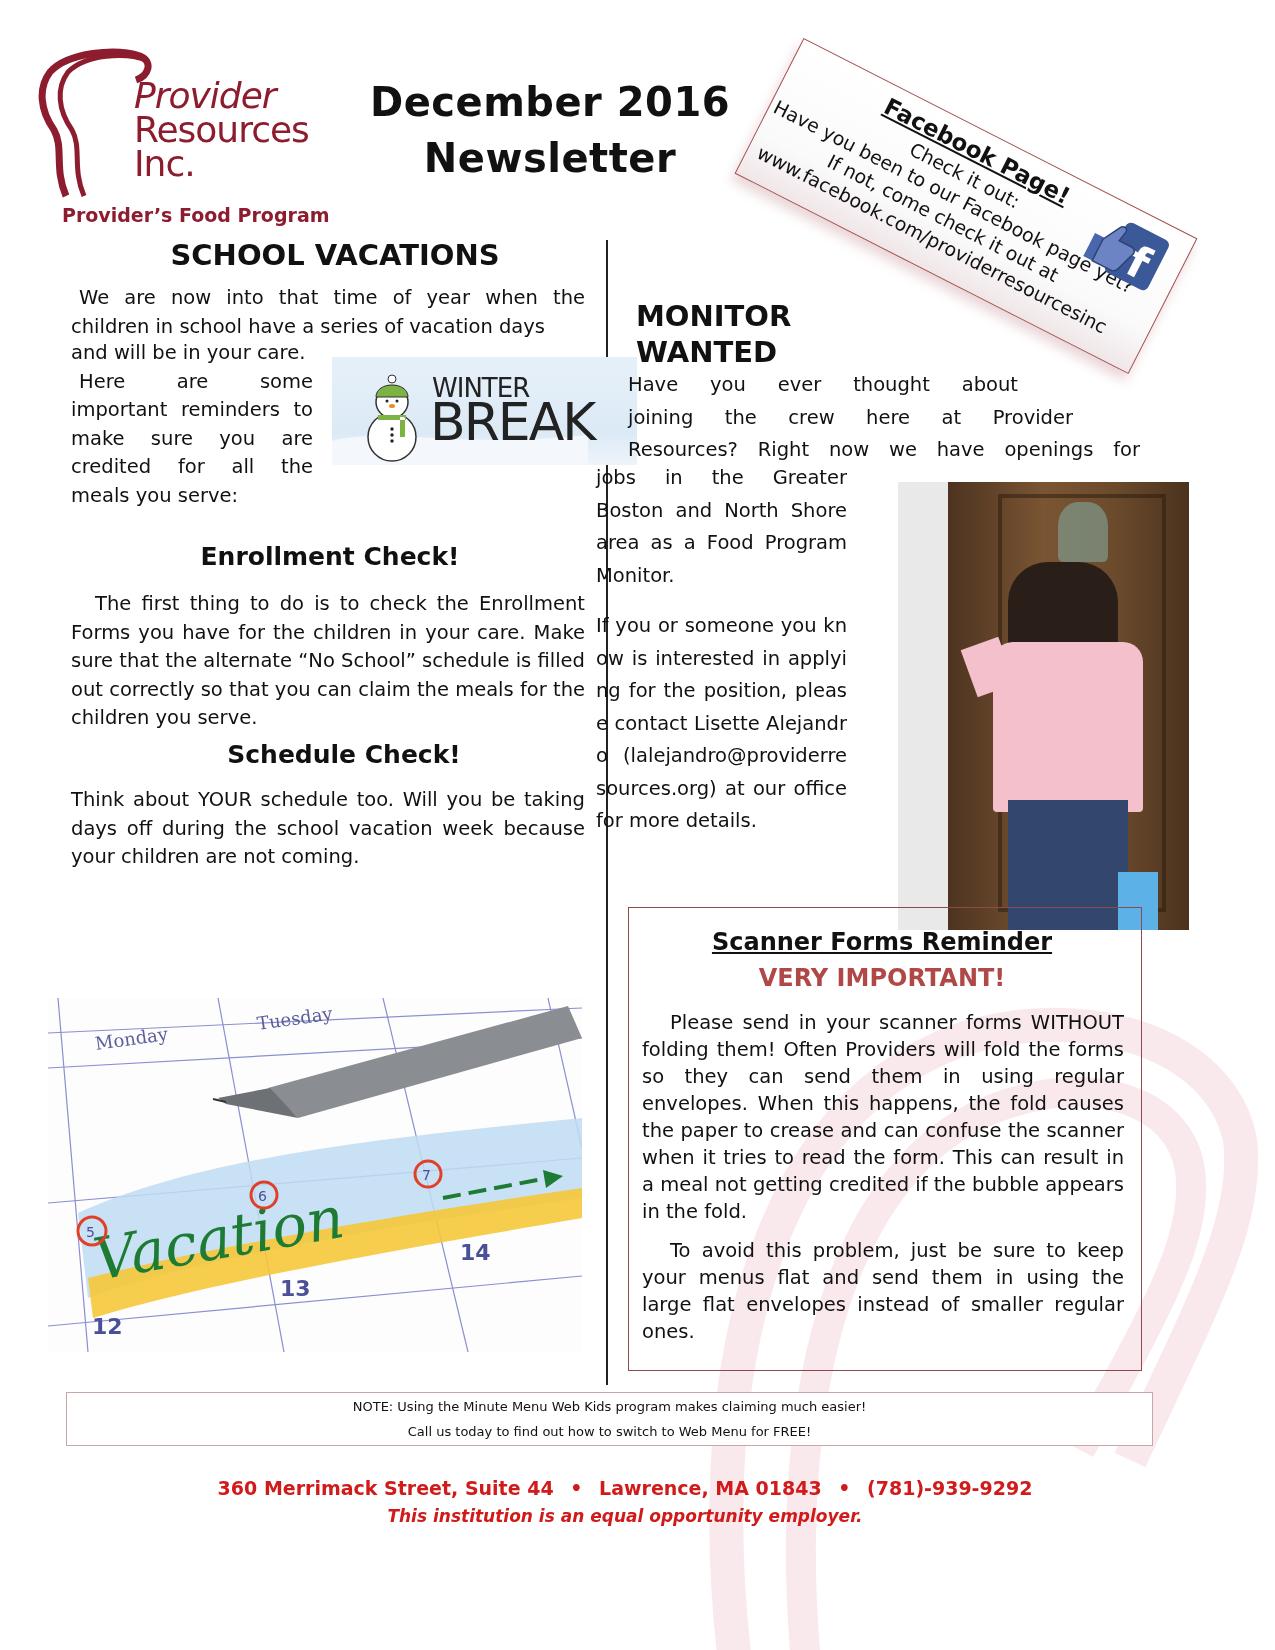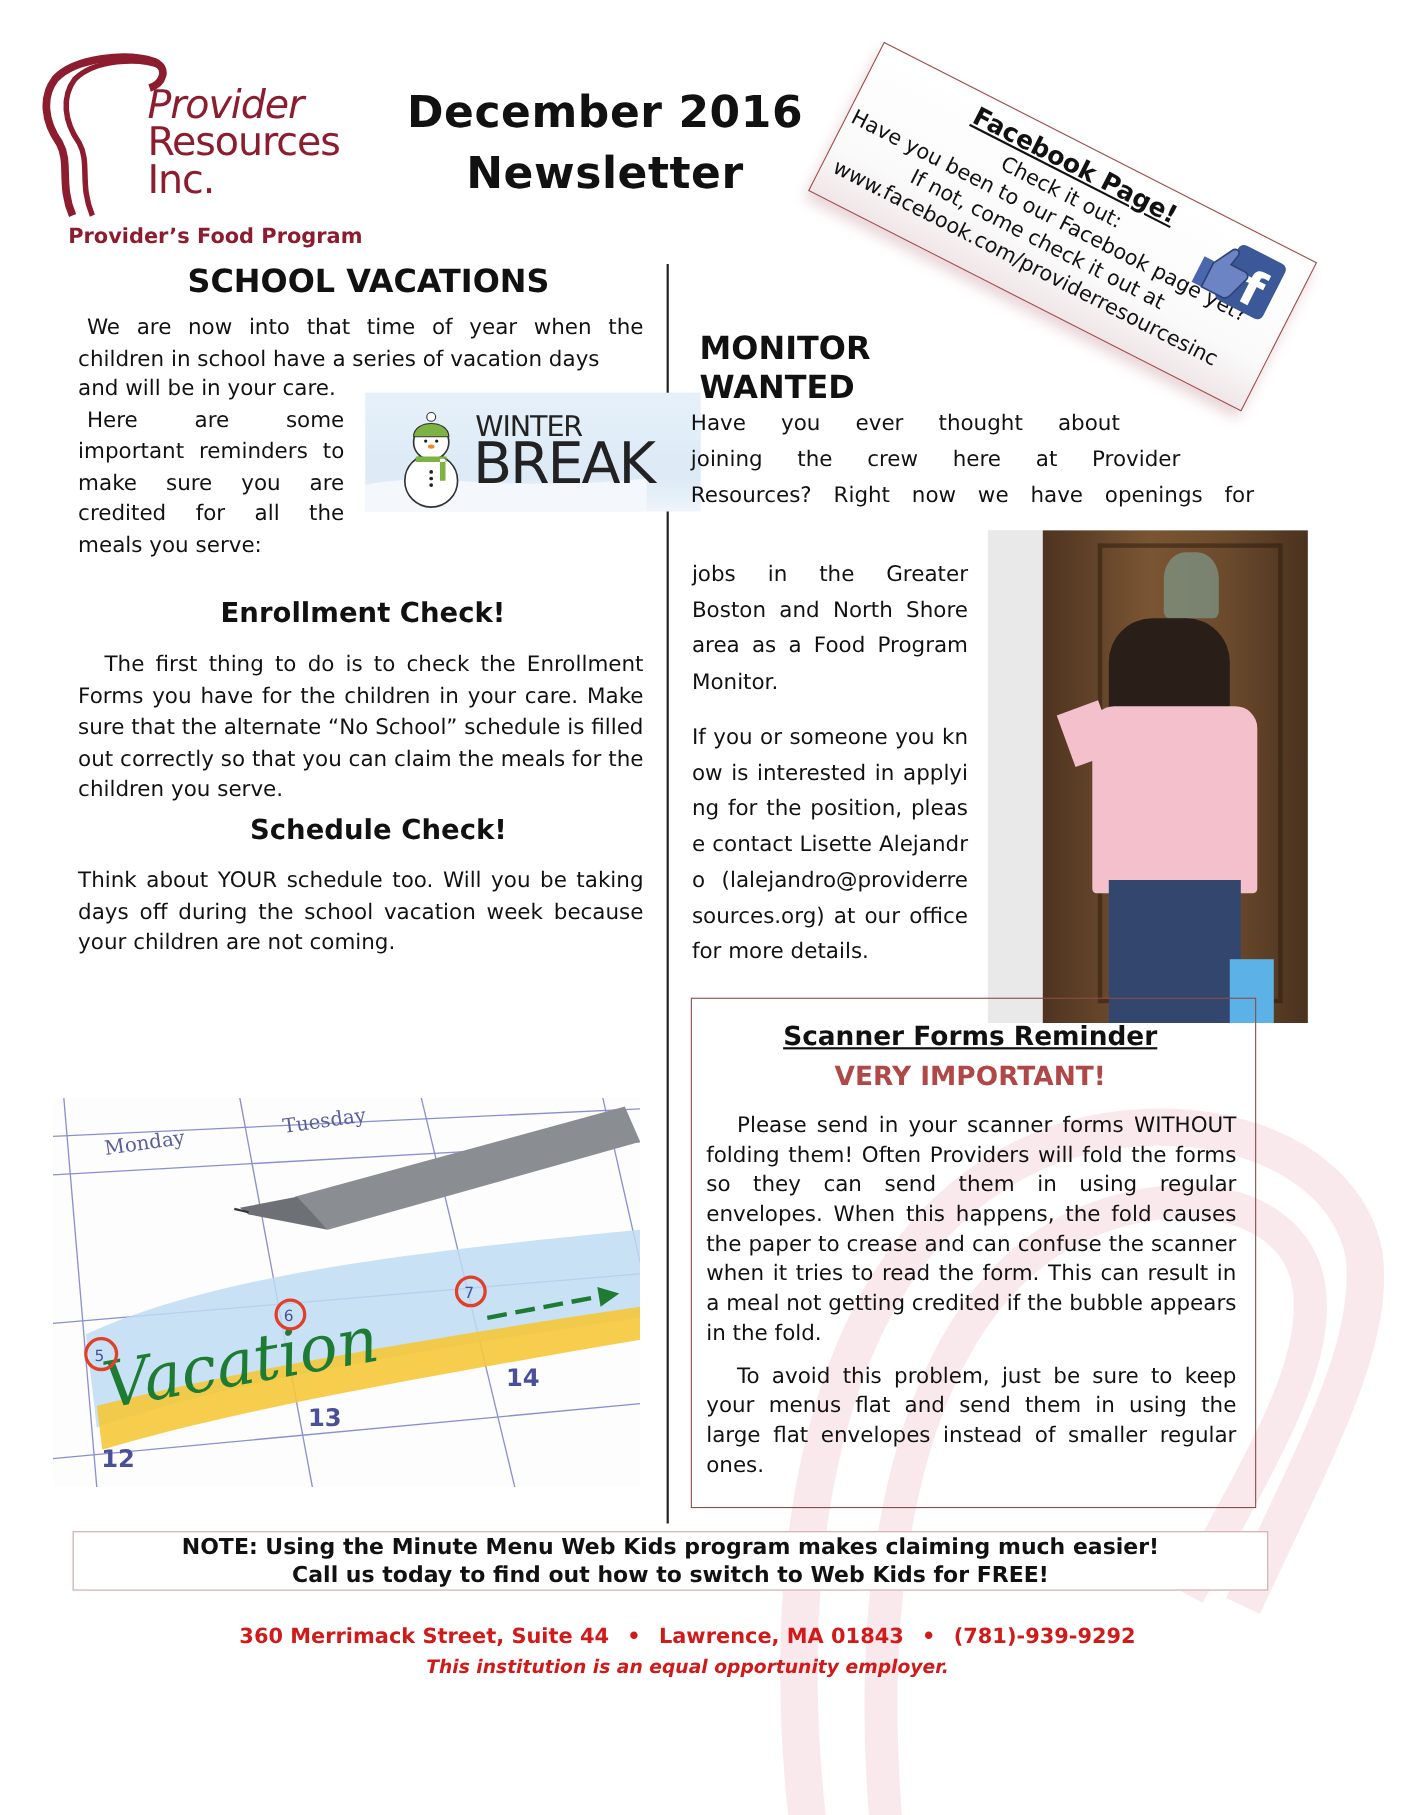--- a/index.html
+++ b/index.html
@@ -143,21 +143,21 @@
 <div class="abs" style="left:636px; top:298px; font-weight:bold; font-size:29px; line-height:36px;">
   <div>MONITOR</div>
   <div>WANTED</div>
 </div>
 
 <div class="abs mbody" style="left:628px; top:369px; width:512px;">
   <div style="width:390px; text-align:justify; text-align-last:justify;">Have you ever thought about</div>
   <div style="width:445px; text-align:justify; text-align-last:justify;">joining the crew here at Provider</div>
   <div style="text-align:justify; text-align-last:justify;">Resources? Right now we have openings for</div>
 </div>
-<div class="abs mbody" style="left:629px; top:462px; width:251px;margin-top:44px;">
+<div class="abs mbody" style="left:596px; top:462px; width:251px;">
   <p style="margin:0 0 18px 0;">jobs in the Greater Boston and North Shore area as a Food Program Monitor.</p>
   <p style="margin:0; word-break:break-all;">If you or someone you know is interested in applying for the position, please contact Lisette Alejandro (lalejandro@providerresources.org) at our office for more details.</p>
 </div>
 
 <div class="abs" style="left:898px; top:482px; width:291px; height:448px; overflow:hidden; background:#e9e9ea;">
   <div class="abs" style="left:50px; top:0; width:241px; height:448px; background:linear-gradient(90deg,#4d3320 0%, #7a5533 40%, #6b4a2c 70%, #4a321e 100%);"></div>
   <div class="abs" style="left:100px; top:12px; width:160px; height:410px; border:4px solid rgba(40,25,12,0.5);"></div>
   <div class="abs" style="left:160px; top:20px; width:50px; height:60px; background:#7f9a8c; border-radius:40% 40% 10% 10%; opacity:0.7;"></div>
   <div class="abs" style="left:110px; top:80px; width:110px; height:150px; background:#2a1e18; border-radius:40px 40px 10px 10px;"></div>
   <div class="abs" style="left:95px; top:160px; width:150px; height:170px; background:#f4c0cc; border-radius:20px 20px 4px 4px;"></div>
@@ -168,23 +168,23 @@
 
 <div class="abs scanner-box" style="left:628px; top:907px; width:512px; height:462px;"></div>
 <div class="abs" style="left:640px; top:928px; width:484px; text-align:center; font-weight:bold; font-size:24px; text-decoration:underline;">Scanner Forms Reminder</div>
 <div class="abs" style="left:640px; top:964px; width:484px; text-align:center; font-weight:bold; font-size:24px; color:#b04848;">VERY IMPORTANT!</div>
 <div class="abs body" style="left:642px; top:1009px; width:482px; line-height:27px;">
   <p style="text-indent:28px; margin-bottom:12px;">Please send in your scanner forms WITHOUT folding them! Often Providers will fold the forms so they can send them in using regular envelopes. When this happens, the fold causes the paper to crease and can confuse the scanner when it tries to read the form. This can result in a meal not getting credited if the bubble appears in the fold.</p>
   <p style="text-indent:28px;">To avoid this problem, just be sure to keep your menus flat and send them in using the large flat envelopes instead of smaller regular ones.</p>
 </div>
 
 <div class="abs note-box" style="left:66px; top:1392px; width:1085px; height:52px;">
-  <div style="text-align:center; font-weight:bold; font-size:20px; line-height:25px; padding-top:1px;">
+  <div style="text-align:center; font-weight:normal; font-size:13px; line-height:25px; padding-top:1px;">
     <div>NOTE: Using the Minute Menu Web Kids program makes claiming much easier!</div>
-    <div>Call us today to find out how to switch to Web Kids for FREE!</div>
+    <div>Call us today to find out how to switch to Web Menu for FREE!</div>
   </div>
 </div>
 
 <div class="abs footer" style="left:0; top:1477px; width:1250px; font-weight:bold; font-size:19px;">
   <span>360 Merrimack Street, Suite 44</span>
   <span style="margin:0 10px;">•</span>
   <span>Lawrence, MA 01843</span>
   <span style="margin:0 10px;">•</span>
   <span>(781)-939-9292</span>
 </div>

